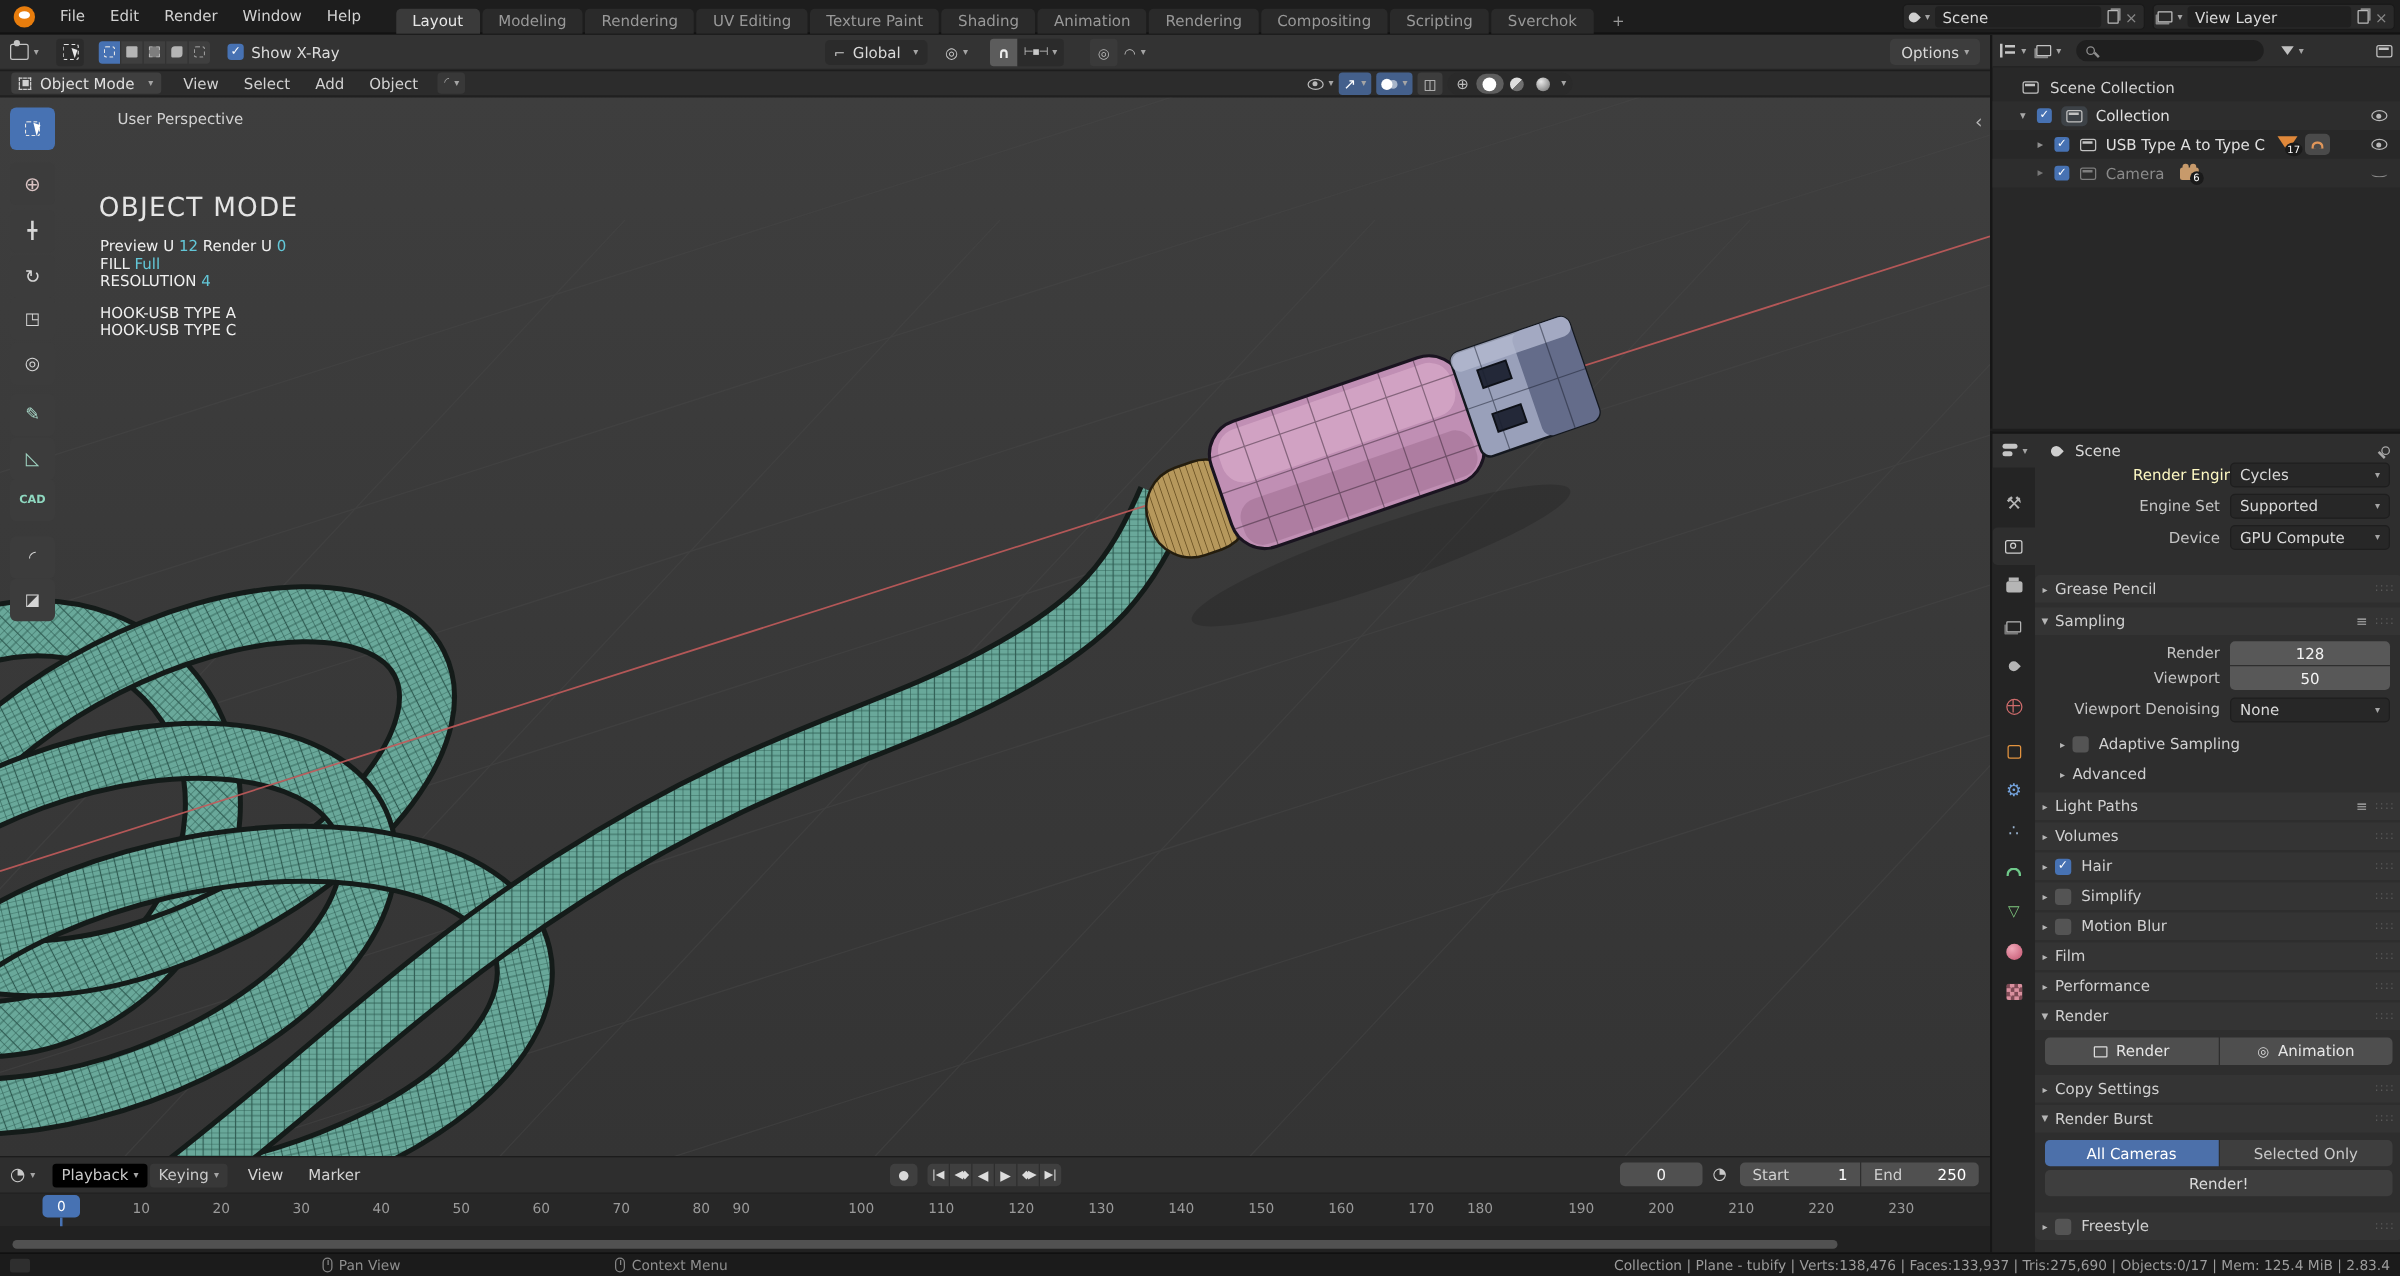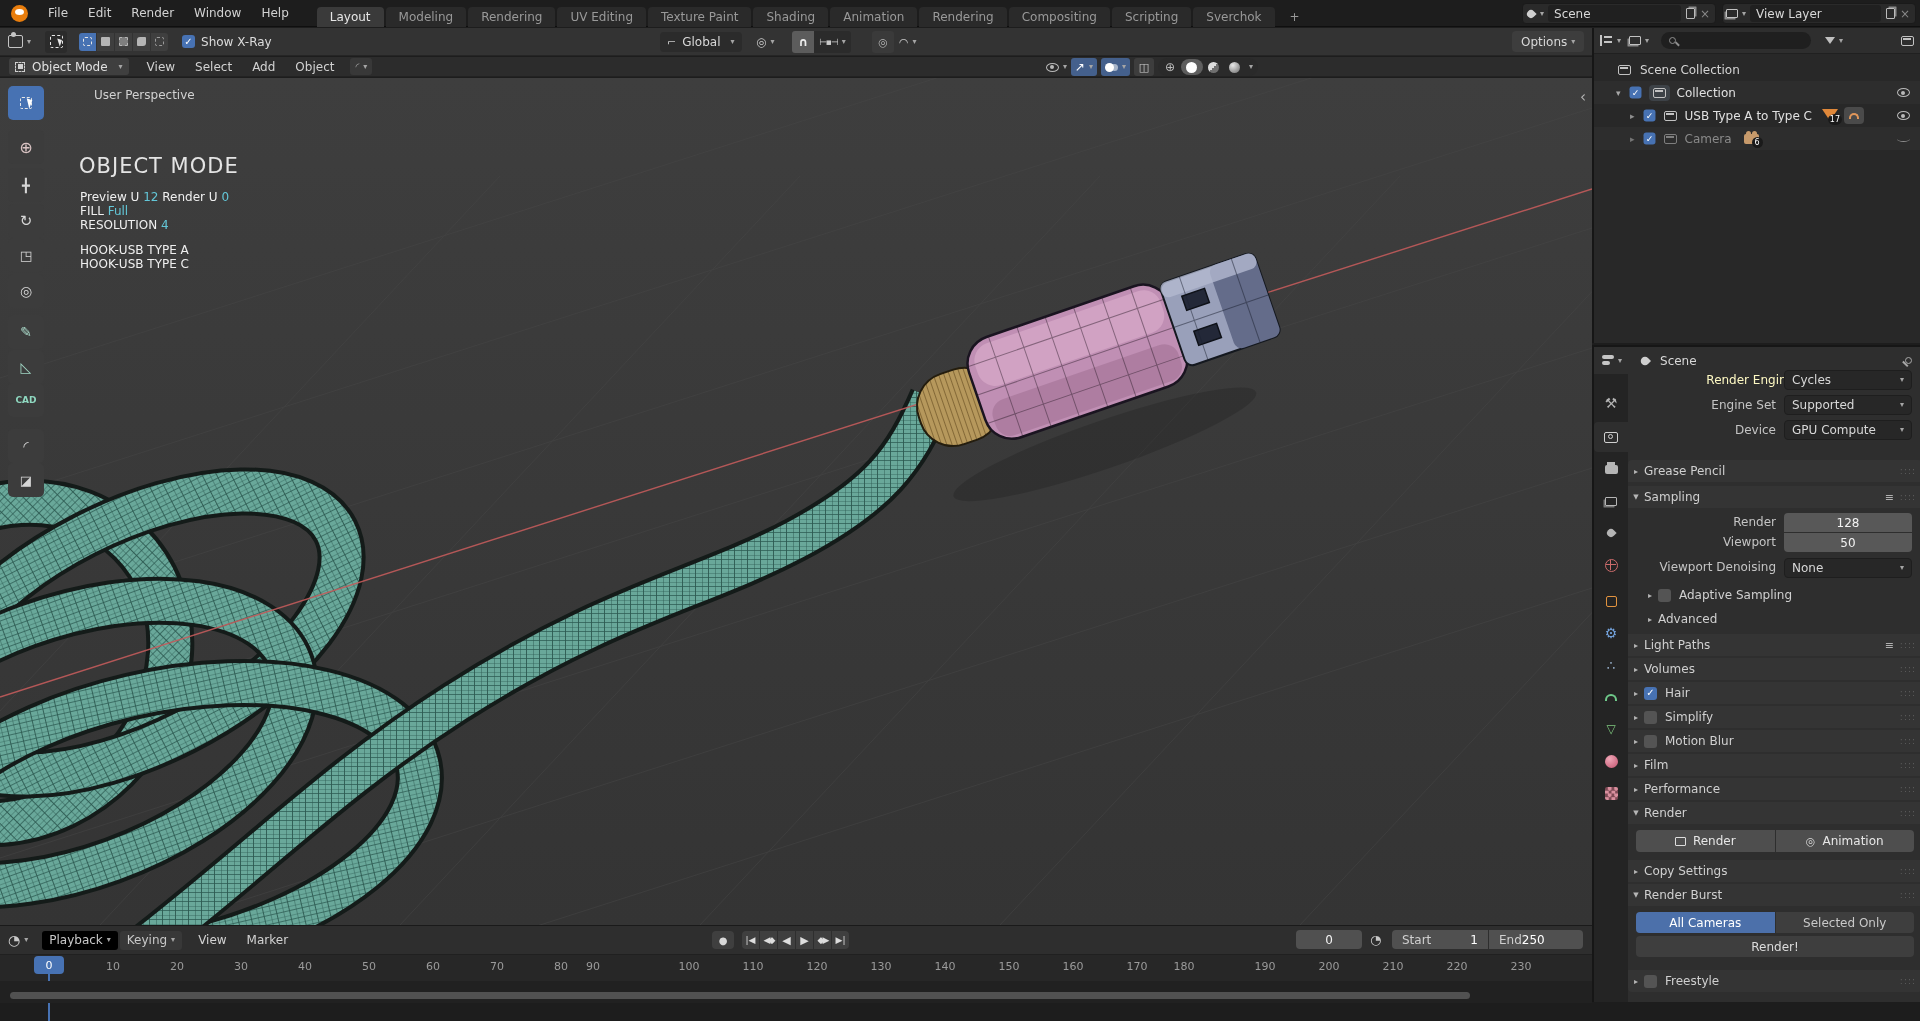--- a/index.html
+++ b/index.html
@@ -389,21 +389,21 @@
         </div>
       </div>
 
       <div class="abs numfield" style="left:1296px;top:4px;width:66px;background:#505050;border-radius:4px">0</div>
       <div class="abs" style="left:1370px;top:6px"><span style="font-size:13px;color:#c9c9c9">◔</span></div>
       <div class="abs row" style="left:1392px;top:4px;height:19px;gap:1px">
         <div class="row" style="background:#505050;border-radius:4px 0 0 4px;height:19px;padding:0 10px;width:96px;justify-content:space-between">
             <span style="color:#cfcfcf">Start</span>
             <span style="color:#fff">1</span>
           </div>
-        <div class="row" style="background:#505050;border-radius:0 4px 4px 0;height:19px;padding:0 10px;width:94px;justify-content:flex-start">
+        <div class="row" style="background:#505050;border-radius:0 4px 4px 0;height:19px;padding:0 10px;width:94px;justify-content:space-between">
             <span style="color:#cfcfcf">End</span>
             <span style="color:#fff">250</span>
           </div>
       </div>
     </div>
 
     <div class="abs" style="left:0;top:29px;width:1592px;height:26px;background:#272727">
       <span class="tick" style="left:113px">10</span>
       <span class="tick" style="left:177px">20</span>
       <span class="tick" style="left:241px">30</span>
@@ -708,14 +708,26 @@
 
       <div class="sect" style="top:596px;background:#343434;border-radius:0 0 4px 4px">
           <span class="tri">▸</span>
           <div class="cb" style="margin-right:8px"></div>
           <span>Freestyle</span>
           <span class="dots">::::</span>
         </div>
     </div>
   </div>
 
+  <div class="abs row" style="left:0;top:1002px;width:1920px;height:19px;background:#1b1b1b;border-top:1px solid #0e0e0e;font-size:11px;color:#8f8f8f">
+    <div style="width:16px;height:11px;background:#2e2e2e;border-radius:2px;margin:0 8px"></div>
+    <div class="row" style="margin-left:226px">
+        <div class="mouse"></div>
+        <span>Pan View</span>
+      </div>
+    <div class="row" style="margin-left:172px">
+        <div class="mouse"></div>
+        <span>Context Menu</span>
+      </div>
+    <span style="margin-left:auto;margin-right:8px;color:#9c9c9c">Collection | Plane - tubify | Verts:138,476 | Faces:133,937 | Tris:275,690 | Objects:0/17 | Mem: 125.4 MiB | 2.83.4</span>
+  </div>
 
 </div>
 
 </body></html>

